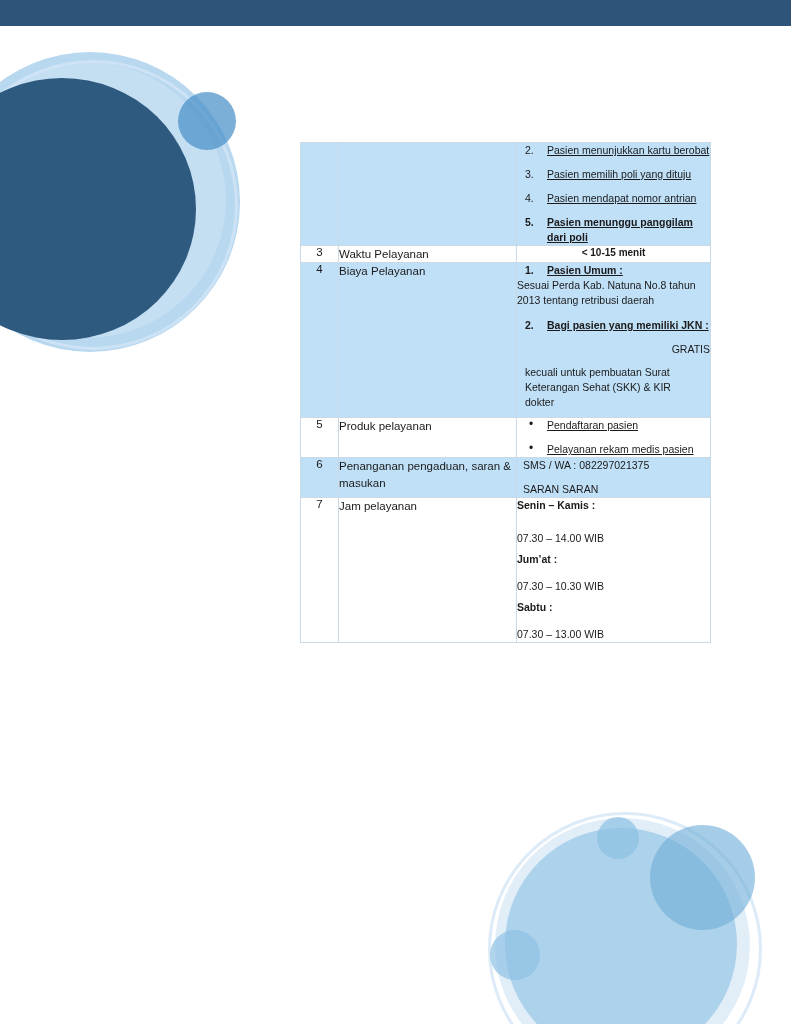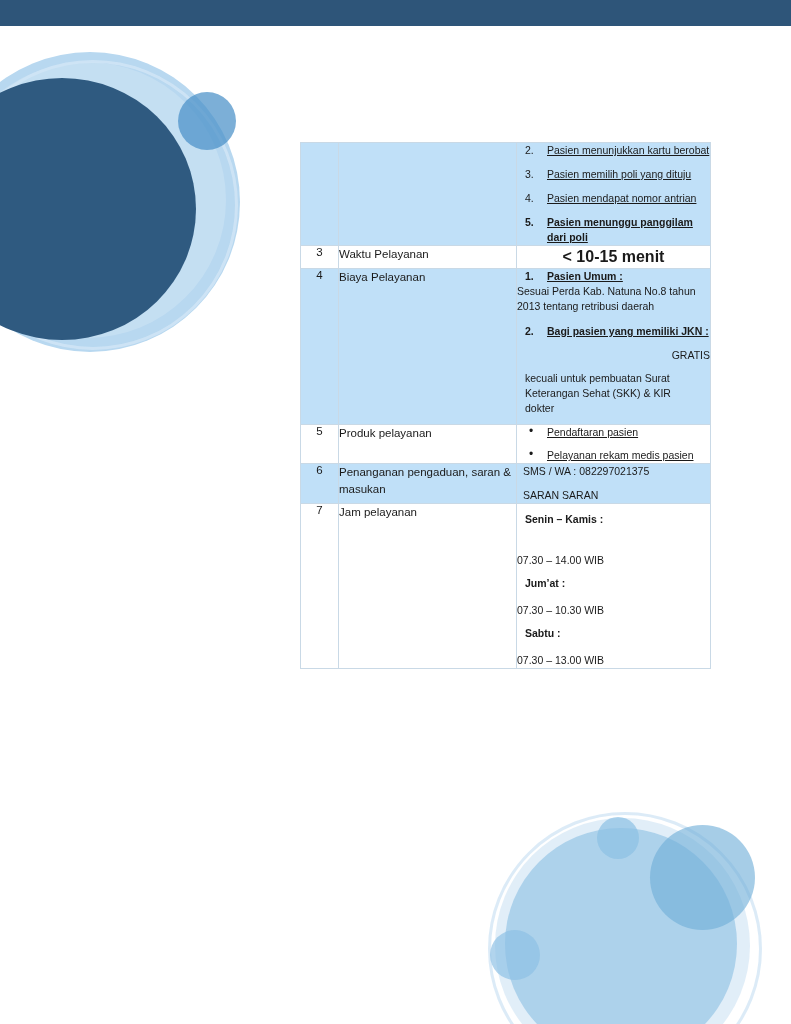--- a/index.html
+++ b/index.html
@@ -205,25 +205,25 @@
     box-sizing: border-box;
   }
   .li-marker.bulletsym {
     font-size: 12px;
     line-height: 1.1;
     padding-left: 12px;
   }
   .li-text { flex: 1 1 auto; text-decoration: underline; }
   .li-bold .li-marker, .li-bold .li-text { font-weight: bold; }
 
-  .val-center  { text-align: center; font-weight: bold; font-size: 16px; padding-top: 11px; }
+  .val-center  { text-align: center; font-weight: bold; font-size: 10px; padding-top: 11px; }
   .para        { margin: 0 0 10px 0; }
   .para-tight  { margin: 8px; }
   .gratis      { text-align: right; margin: 0 0 1px 0; }
-  .hours-head  { font-weight: bold; margin: 8px; }
+  .hours-head  { font-weight: bold; margin: 0; }
   .hours-line  { margin: 12px 0 6px 0; }
   .hours-line.last { margin-bottom: 0; }
   .spacer-top  { height: 9px; }
   .row6-line   { margin: 0 0 9px 6px; }
   .row6-line.last { margin-bottom: 0; }
 </style>
 </head>
 <body>
 
 <div class="page">

